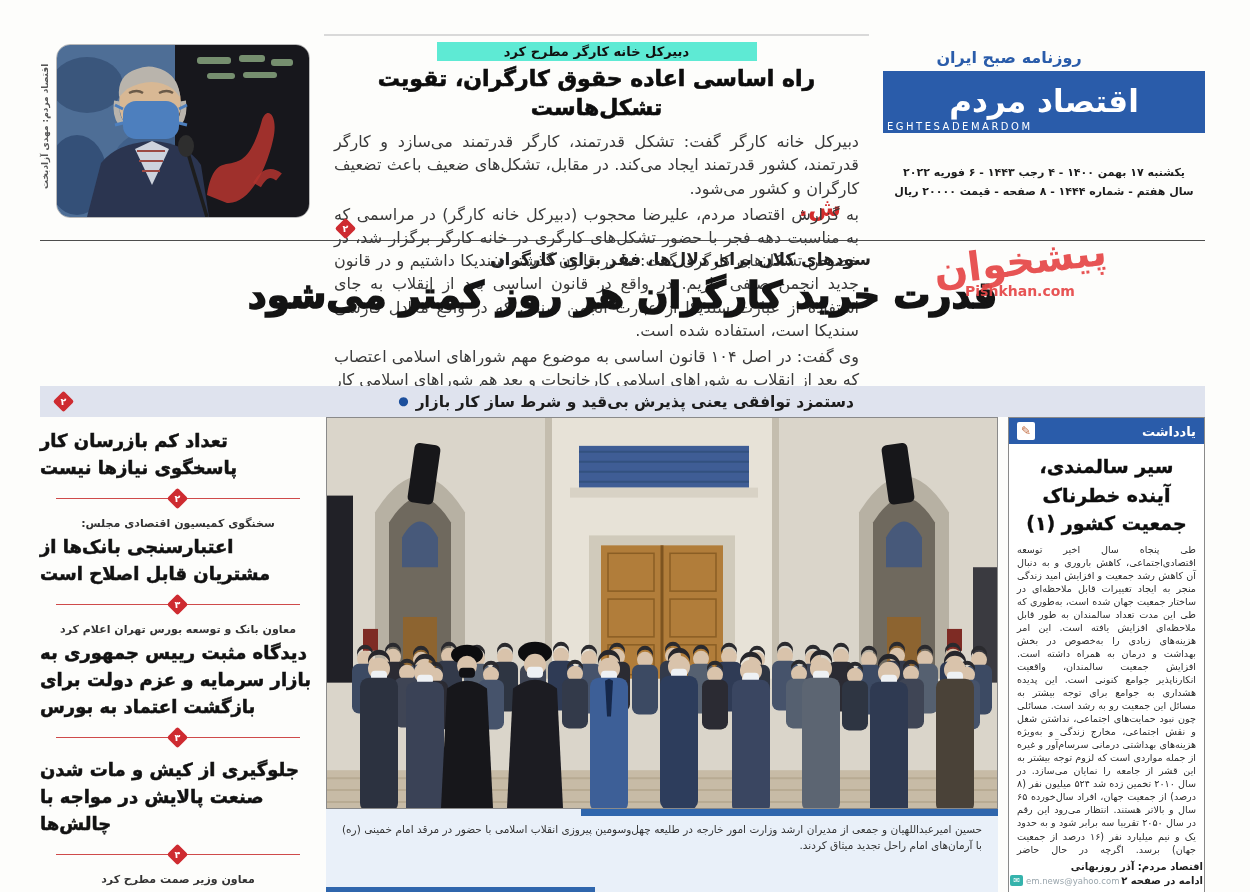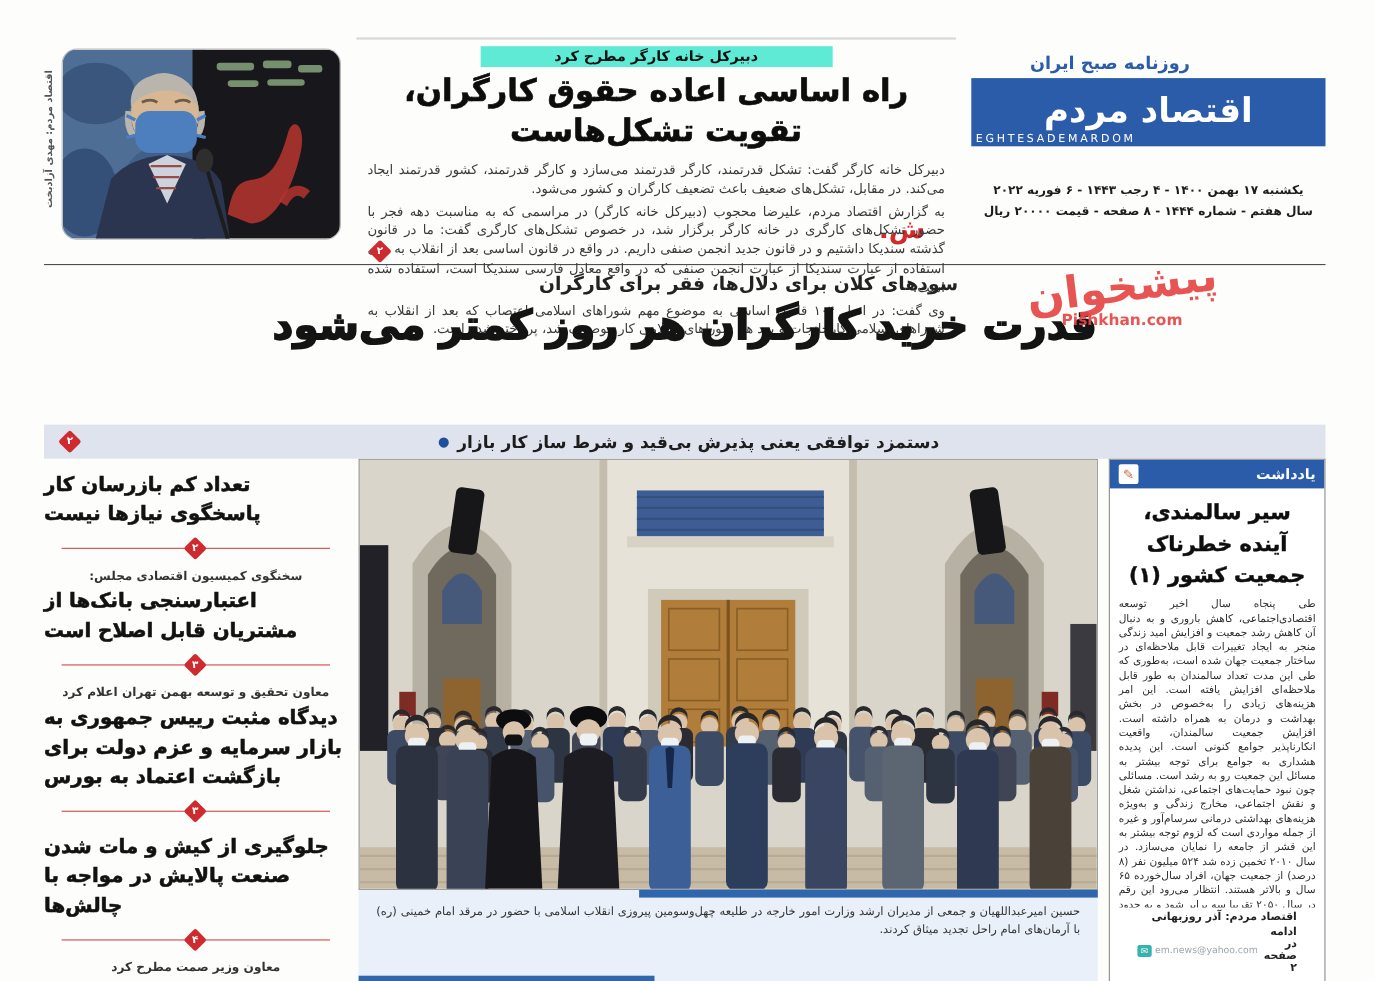--- a/index.html
+++ b/index.html
@@ -14,23 +14,23 @@
   .tagline{color:#2a5caa;font-weight:bold;font-size:16px;margin:14px 70px 4px 0;}
   .logo-band{position:relative;background:#2a5caa;height:62px;margin-top:4px;}
   .logo-fa{color:#fff;font-weight:bold;font-size:31px;line-height:60px;letter-spacing:-1px;}
   .logo-en{position:absolute;bottom:1px;left:4px;direction:ltr;color:#fff;font-size:10px;letter-spacing:2.5px;}
   .mast-mark{position:absolute;right:364px;top:160px;color:#d22b2b;font-weight:bold;font-size:24px;}
   .dates{margin-top:30px;font-size:11px;font-weight:bold;color:#1c1c1c;line-height:1.75;}
   
   .top-article{flex:1;position:relative;border-top:2px solid #d9d9d9;padding:4px 10px 0;min-width:0;}
   .ta-kicker{text-align:center;font-size:13px;font-weight:bold;color:#111;
              background:#5eead4;width:320px;margin:2px auto 4px;padding:2px 0;}
-  .ta-headline{margin:2px 0 8px;text-align:center;font-size:28px;line-height:1.3;color:#0d0d0d;
+  .ta-headline{margin:2px 0 8px;text-align:center;font-size:22px;line-height:1.3;color:#0d0d0d;
                -webkit-text-stroke:.6px #0d0d0d;}
-  .top-article p{margin:0 0 3px;font-size:12px;line-height:1.45;text-align:justify;color:#3a3a3a;}
+  .top-article p{margin:0 0 3px;font-size:16px;line-height:1.45;text-align:justify;color:#3a3a3a;}
   .ta-diamond{position:absolute;left:14px;bottom:2px;}
   
   .top-photo-area{flex:none;display:flex;gap:6px;align-items:flex-start;padding-top:10px;}
   .top-photo{width:252px;height:172px;border:1px solid #b9b9b9;border-radius:14px;overflow:hidden;flex:none;}
   .top-photo svg{display:block;width:100%;height:100%;}
   .photo-credit-vert{writing-mode:vertical-rl;transform:rotate(180deg);font-size:9px;font-weight:bold;
                      color:#555;height:165px;text-align:center;}
 
   .hrule{border-top:1.5px solid #4d4d4d;margin-top:2px;}
 
@@ -56,21 +56,21 @@
   .columns{display:flex;gap:10px;height:477px;margin-top:0;}
   
   .note-box{width:197px;flex:none;border:1px solid #8a8a8a;position:relative;overflow:hidden;background:#fff;box-sizing:border-box;}
   .note-header{background:#2a5caa;height:26px;display:flex;align-items:center;justify-content:space-between;
                padding:0 8px;color:#fff;font-size:13px;font-weight:bold;}
   .note-icon{width:18px;height:18px;background:#fff;border-radius:2px;color:#c0673a;font-size:12px;
              line-height:18px;text-align:center;font-weight:normal;}
   .note-headline{margin:8px 6px 5px;text-align:center;font-size:19px;line-height:1.5;color:#0e0e0e;
                  -webkit-text-stroke:.4px #0e0e0e;}
   .note-body{margin:0;padding:0 8px;font-size:9.6px;line-height:1.36;text-align:justify;color:#2c2c2c;}
-  .note-foot-wrap{position:absolute;left:1px;right:1px;bottom:0;background:#fff;padding:3px 24px 7px;}
+  .note-foot-wrap{position:absolute;left:1px;right:1px;bottom:0;background:#fff;padding:3px 0 7px;}
   .note-author{text-align:right;font-size:10px;font-weight:bold;color:#222;}
   .note-foot{display:flex;justify-content:space-between;align-items:center;margin-top:3px;}
   .note-cont{font-size:10px;font-weight:bold;color:#222;}
   .email{direction:ltr;display:flex;align-items:center;gap:3px;font-size:8.5px;color:#9aa6ad;}
   .mail-icon{width:13px;height:11px;background:#35b3ac;color:#fff;border-radius:2px;font-size:8px;
              line-height:11px;text-align:center;}
 
   
   .center-col{width:672px;flex:none;display:flex;flex-direction:column;}
   .main-photo{height:392px;border:1px solid #8a8a8a;box-sizing:border-box;}
@@ -343,21 +343,21 @@
           <div class="lkick">سخنگوی کمیسیون اقتصادی مجلس:</div>
           <div class="lhead">اعتبارسنجی بانک‌ها از مشتریان قابل اصلاح است</div>
         </div>
         <div class="ldiv">
           <span class="diamond">
               <i>۳</i>
             </span>
         </div>
 
         <div class="litem">
-          <div class="lkick">معاون تحقیق و توسعه بهمن تهران اعلام کرد</div>
+          <div class="lkick">معاون بانک و توسعه بورس تهران اعلام کرد</div>
           <div class="lhead">دیدگاه مثبت رییس جمهوری به بازار سرمایه و عزم دولت برای بازگشت اعتماد به بورس</div>
         </div>
         <div class="ldiv">
           <span class="diamond">
               <i>۳</i>
             </span>
         </div>
 
         <div class="litem">
           <div class="lhead">جلوگیری از کیش و مات شدن صنعت پالایش در مواجه با چالش‌ها</div>

